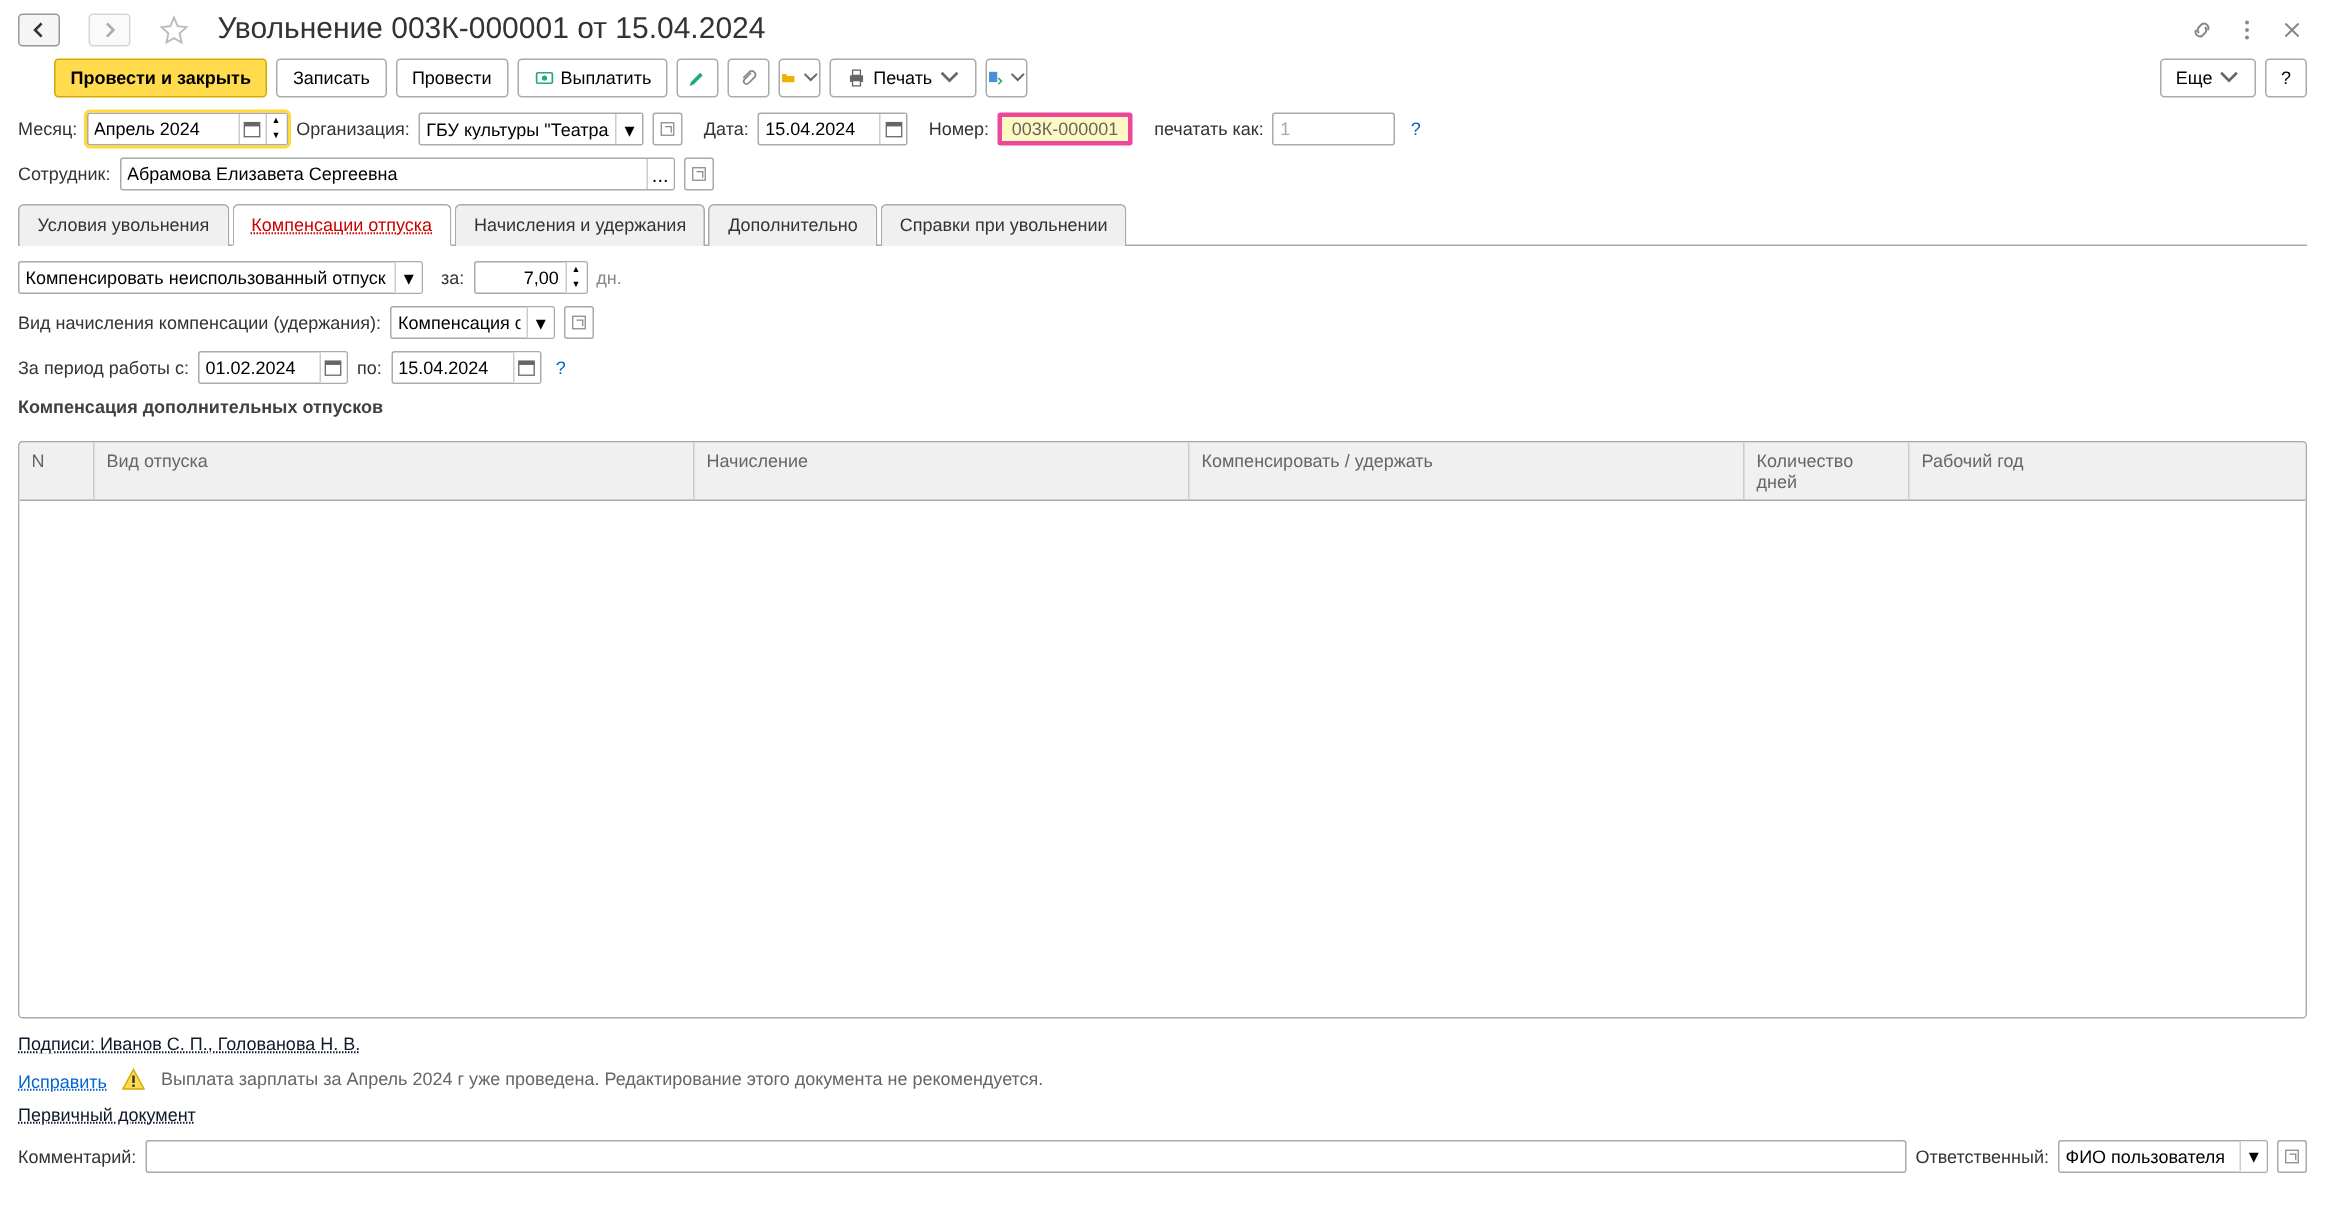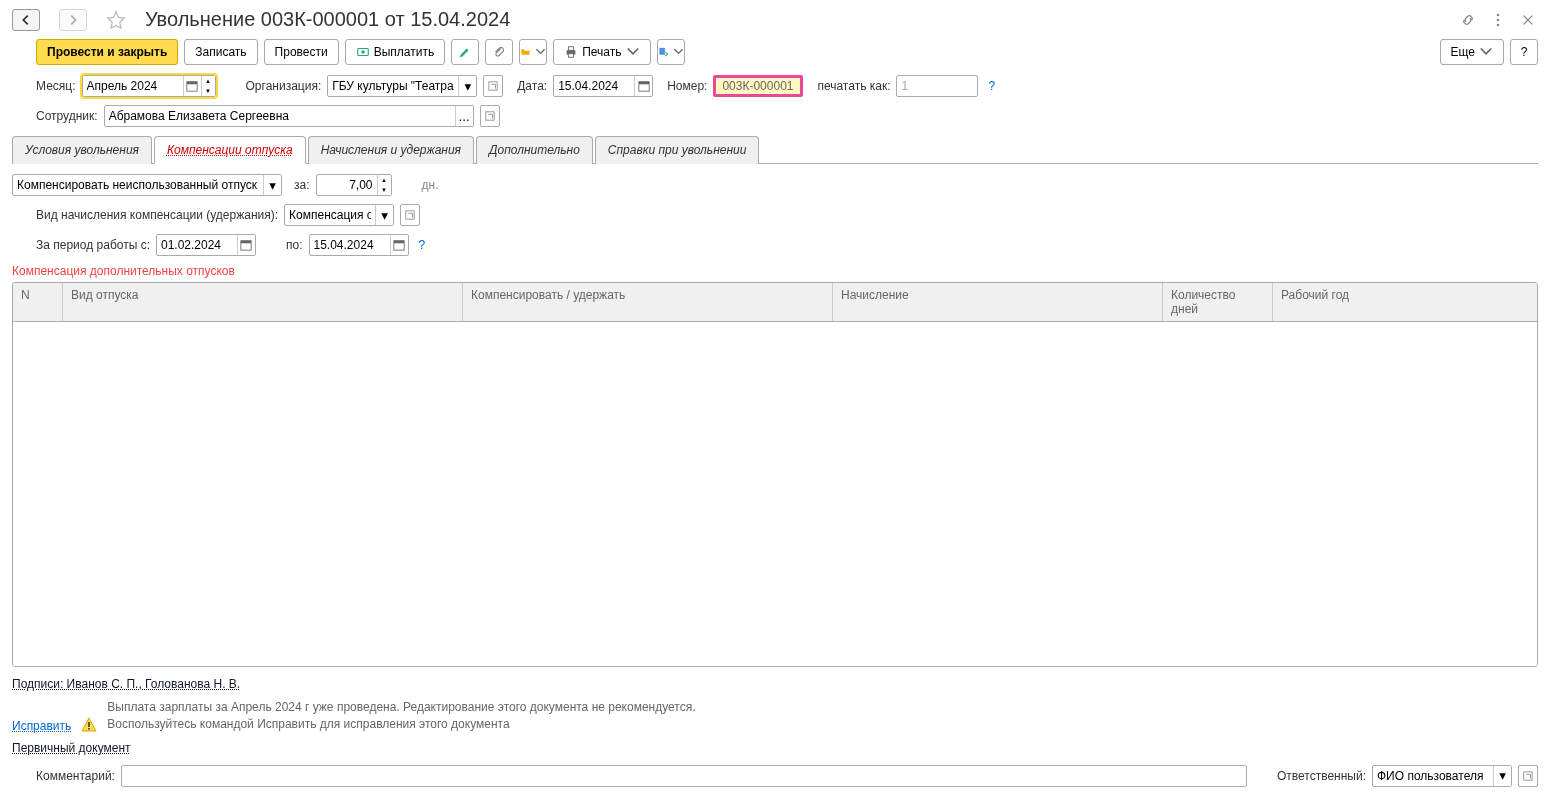--- a/index.html
+++ b/index.html
@@ -11,35 +11,35 @@
 .page-title { font-size: 20px; font-weight: normal; color: #333; flex: 1; }
 .header-right { display: flex; gap: 10px; align-items: center; }
 .icon-btn-flat { width: 20px; height: 20px; display: flex; align-items: center; justify-content: center; cursor: pointer; color: #666; }
 .toolbar { display: flex; align-items: center; gap: 6px; margin-bottom: 10px; padding-left: 24px; }
 .toolbar-right { margin-left: auto; display: flex; gap: 6px; }
 .btn { height: 26px; padding: 0 10px; border: 1px solid #aaa; background: #fff; border-radius: 3px; cursor: pointer; display: flex; align-items: center; gap: 4px; font-size: 12px; }
 .btn.primary { background: #ffdb4d; border-color: #d4a800; font-weight: bold; }
 .btn.icon-only { width: 28px; padding: 0; justify-content: center; }
 .btn svg { width: 14px; height: 14px; }
 .form-row { display: flex; align-items: center; gap: 6px; margin-bottom: 8px; }
-.label { color: #333; margin-left: 24px; }
+.label { color: #333; }
 .input-combo { display: flex; align-items: center; border: 1px solid #aaa; border-radius: 2px; height: 22px; background: #fff; }
 .input-combo.highlight { outline: 2px solid #ffd938; outline-offset: 0; }
 .input-combo input { border: none; padding: 0 4px; font-size: 12px; height: 20px; outline: none; background: transparent; }
 .input-combo .mini-btn { width: 18px; height: 20px; border: none; border-left: 1px solid #ccc; background: #fff; cursor: pointer; display: flex; align-items: center; justify-content: center; }
 .spinner { display: flex; flex-direction: column; }
 .spinner button { width: 14px; height: 10px; border: none; border-left: 1px solid #ccc; background: #fff; font-size: 6px; line-height: 1; cursor: pointer; }
 .ext-btn { width: 20px; height: 22px; border: 1px solid #aaa; border-radius: 2px; background: #fff; display: flex; align-items: center; justify-content: center; cursor: pointer; }
 .readonly-input { background: #fef9c3; border: 3px solid #ec4899; height: 22px; padding: 0 6px; display: flex; align-items: center; color: #666; border-radius: 2px; }
 .help-link { color: #0066cc; cursor: pointer; margin-left: 4px; }
 .tabs { display: flex; border-bottom: 1px solid #aaa; margin-bottom: 10px; }
-.tab { padding: 6px 12px; border: 1px solid #aaa; border-bottom: none; background: #f0f0f0; cursor: pointer; border-radius: 4px 4px 0 0; margin-right: 2px; position: relative; top: 1px; font-style: italic; }
+.tab { padding: 6px 12px; border: 1px solid #aaa; border-bottom: none; background: #f0f0f0; cursor: pointer; border-radius: 4px 4px 0 0; margin-right: 2px; position: relative; top: 1px; }
 .tab.active { background: #fff; border-bottom: 1px solid #fff; }
 .tab.error { color: #c00; text-decoration: underline dotted; }
-.section-title { color: #ef4444; margin-bottom: 4px; }
+.section-title { color: #404040; margin-bottom: 16px; font-weight: bold; }
 .table-wrap { border: 1px solid #aaa; border-radius: 3px; overflow: hidden; height: 385px; }
 .table-head { display: flex; background: #f0f0f0; border-bottom: 1px solid #aaa; }
 .th { padding: 5px 8px; border-right: 1px solid #ccc; color: #666; font-size: 12px; }
 .table-body { height: 360px; background: #fff; }
 .green-link { color: #0f172a; text-decoration: underline dotted; cursor: pointer; }
 .blue-link { color: #0066cc; text-decoration: underline dotted; cursor: pointer; }
 .warning-row { display: flex; gap: 10px; align-items: flex-end; margin: 8px 0; }
 .warn-icon { color: #f0ad00; }
 .warn-text { color: #666; font-size: 12px; line-height: 1.4; }
 .footer-row { display: flex; align-items: center; gap: 6px; margin-top: 10px; }
@@ -270,22 +270,22 @@
   </div>
   <span class="help-link">?</span>
 </div>
 
 <div class="section-title">Компенсация дополнительных отпусков</div>
 
 <div class="table-wrap">
   <div class="table-head">
     <div class="th" style="width:50px">N</div>
     <div class="th" style="width:400px">Вид отпуска</div>
+    <div class="th" style="width:330px">Начисление</div>
     <div class="th" style="width:370px">Компенсировать / удержать</div>
-    <div class="th" style="width:330px">Начисление</div>
     <div class="th" style="width:110px">Количество дней</div>
     <div class="th" style="flex:1;border-right:none">Рабочий год</div>
   </div>
   <div class="table-body"></div>
 </div>
 
 <div style="margin-top:10px">
   <span class="green-link">Подписи: Иванов С. П., Голованова Н. В.</span>
 </div>
 
@@ -293,21 +293,20 @@
   <span class="blue-link">Исправить</span>
   <span class="warn-icon">
     <svg viewBox="0 0 16 16" width="16" height="16">
         <path d="M8 1l7 13H1z" fill="#ffdb4d" stroke="#d4a800"></path>
         <rect x="7.2" y="5" width="1.6" height="5" fill="#333"></rect>
         <rect x="7.2" y="11" width="1.6" height="1.6" fill="#333"></rect>
       </svg>
   </span>
   <div class="warn-text">
     <div>Выплата зарплаты за Апрель 2024 г уже проведена. Редактирование этого документа не рекомендуется.</div>
-    <div>Воспользуйтесь командой Исправить для исправления этого документа</div>
   </div>
 </div>
 
 <div style="margin-top:4px">
   <span class="green-link">Первичный документ</span>
 </div>
 
 <div class="footer-row">
   <span class="label">Комментарий:</span>
   <div class="input-combo" style="flex:1">

